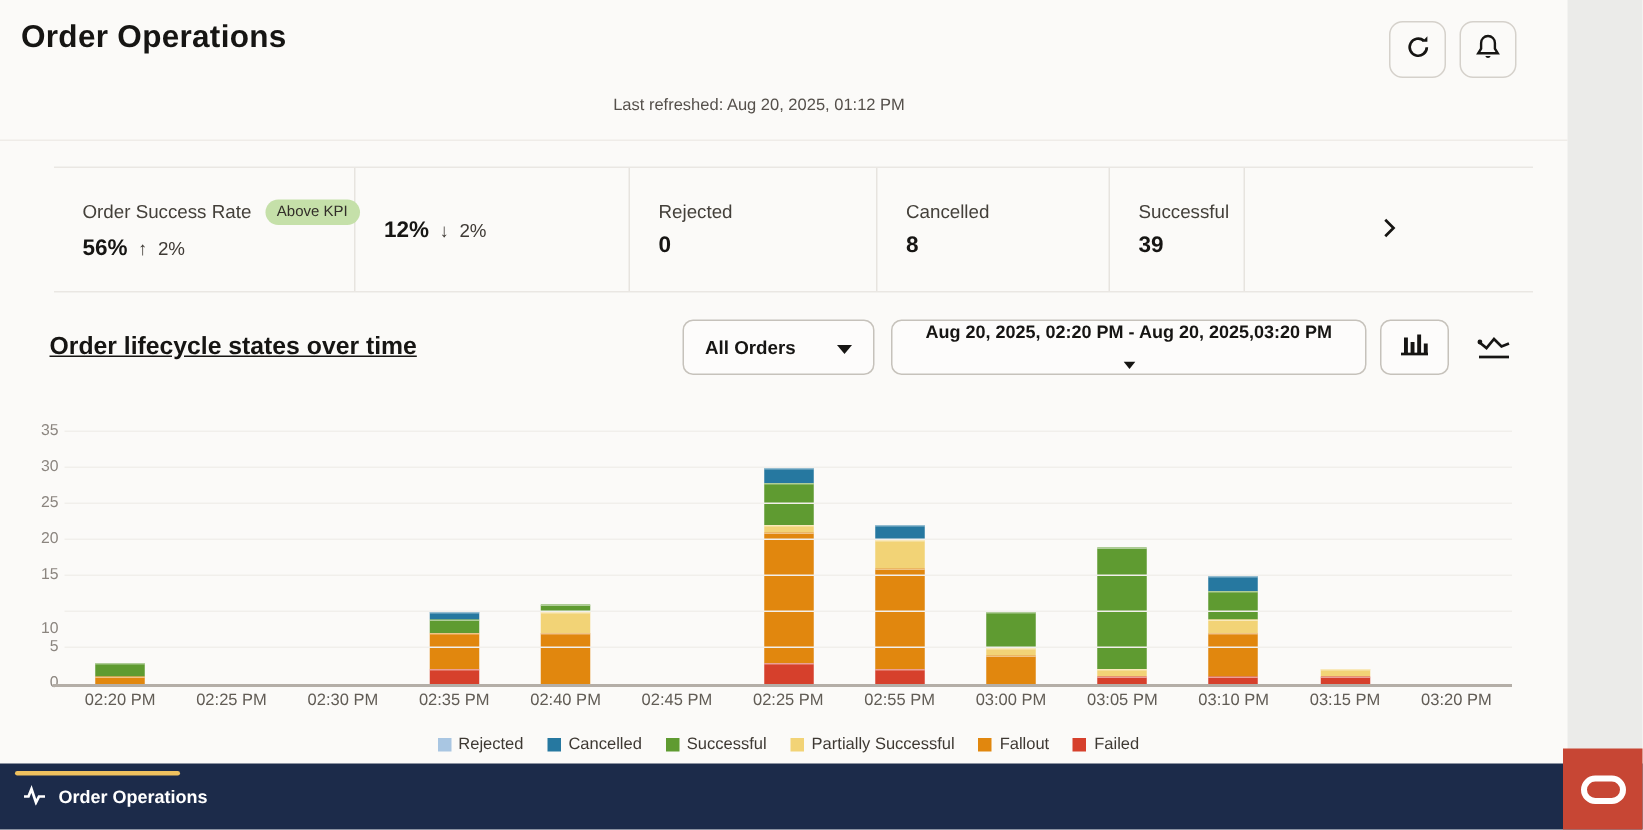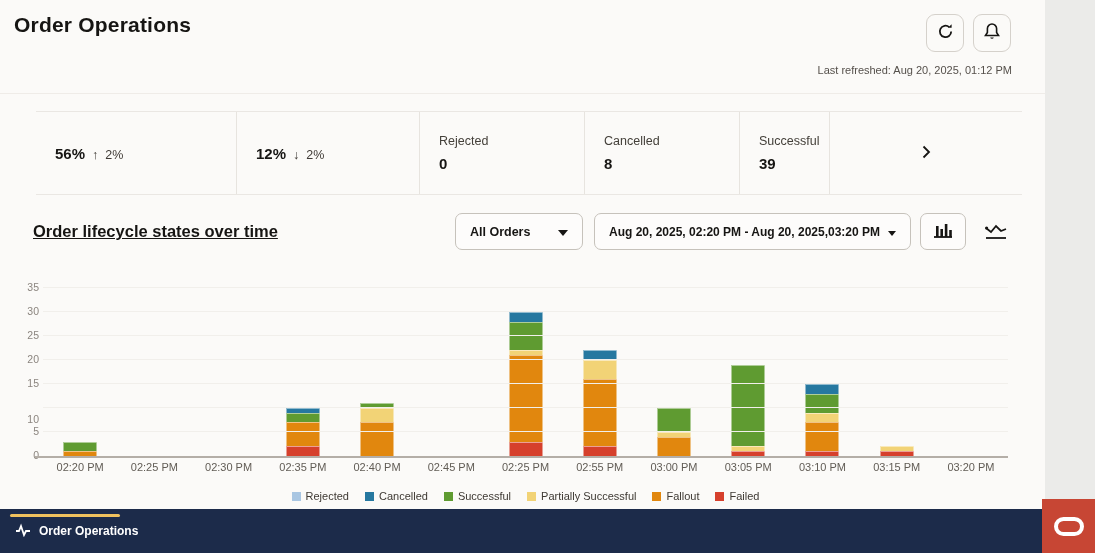--- a/index.html
+++ b/index.html
@@ -10,40 +10,40 @@
     font-family:"Liberation Sans", sans-serif;
   }
   
   .right-band { position:absolute; left:1045px; top:0; width:50px; height:553px; background:#ebebe9; }
 
   
   .page-title { position:absolute; left:14px; top:13px; font-size:21px; font-weight:bold; letter-spacing:.2px; }
   .header-actions { position:absolute; left:926px; top:14px; display:flex; gap:9px; }
   .icon-btn { width:38px; height:38px; border:1px solid #d5d1cb; border-radius:9px; background:transparent;
     display:flex; align-items:center; justify-content:center; cursor:pointer; }
-  .last-refreshed { position:absolute; top:64px; left:0; width:1012px; text-align:right; font-size:11px; color:#55504b; }
+  .last-refreshed { position:absolute; top:64px; left:0; width:1012px; text-align:center; font-size:11px; color:#55504b; }
   .header-divider { position:absolute; top:93px; left:0; width:1045px; height:1px; background:#efece8; }
 
   
   .kpi-strip { position:absolute; top:111px; left:36px; width:986px; height:84px;
     border-top:1px solid #eae7e3; border-bottom:1px solid #eae7e3; display:flex; align-items:stretch; }
   .kpi { padding-left:19px; display:flex; flex-direction:column; justify-content:center; gap:7px; border-right:1px solid #e7e4df; }
   .kpi-label-row { display:flex; align-items:center; gap:9px; font-size:12.5px; color:#44403a; white-space:nowrap; }
   .kpi-badge { background:#c5e0a9; color:#322e29; font-size:10px; padding:3px 8px; border-radius:10px; }
   .kpi-value-row { display:flex; align-items:baseline; gap:7px; font-size:15px; font-weight:bold; }
   .kpi-delta { font-weight:normal; font-size:12.5px; color:#3f3a35; }
   .kpi-next-cell { display:flex; align-items:center; justify-content:center; flex:1; }
   .kpi-next-btn { background:none; border:none; cursor:pointer; padding:6px; display:flex; }
 
   
   .section-title { position:absolute; left:33px; top:222px; font-size:16.5px; font-weight:bold;text-decoration:underline; }
   .control { position:absolute; height:37px; border:1px solid #c6c2bb; border-radius:7px; background:#fdfcfb;
     display:flex; align-items:center; font-weight:bold; cursor:pointer; }
   .orders-select { left:455px; top:213px; width:128px; padding:0 14px; justify-content:space-between; font-size:12.5px; }
-  .date-range { left:594px; top:213px; width:317px; padding:0 14px; justify-content:space-between; font-size:12px; white-space:nowrap; }
+  .date-range { left:594px; top:213px; width:317px; padding:0 14px; justify-content:space-between; font-size:12px; white-space:nowrap;flex-direction:column; }
   .charttype-btn { left:920px; top:213px; width:46px; justify-content:center; }
   .linetype-btn { position:absolute; left:977px; top:216px; width:38px; height:32px; border:none; background:none;
     display:flex; align-items:center; justify-content:center; cursor:pointer; }
 
   
   .chart-area { position:absolute; left:43px; top:288px; width:965px; height:168px; }
   .gridline { position:absolute; left:0; right:0; height:1px; background:#f1efeb; }
   .axis-line { position:absolute; left:-8px; right:0; bottom:-2px; height:2px; background:#b4aea7; }
   .y-labels { position:absolute; left:12px; top:288px; width:27px; height:168px; }
   .y-tick { position:absolute; right:0; font-size:10.5px; color:#8b857f;text-align:right; }
@@ -93,20 +93,24 @@
           <path d="M7.2 15.4 a1.9 1.9 0 0 0 3.6 0 Z" fill="#161513"></path>
         </svg>
     </span>
   </button>
 </div>
 <div class="last-refreshed">Last refreshed: Aug 20, 2025, 01:12 PM</div>
 <div class="header-divider"></div>
 
 <div class="kpi-strip">
   <div class="kpi" style="width:201px">
+    <div class="kpi-label-row">
+      <span>Order Success Rate</span>
+      <span class="kpi-badge">Above KPI</span>
+    </div>
     <div class="kpi-value-row">
       <span>56%</span>
       <span class="kpi-delta">↑</span>
       <span class="kpi-delta">2%</span>
     </div>
   </div>
   <div class="kpi" style="width:183px">
     <div class="kpi-value-row">
       <span>12%</span>
       <span class="kpi-delta">↓</span>

